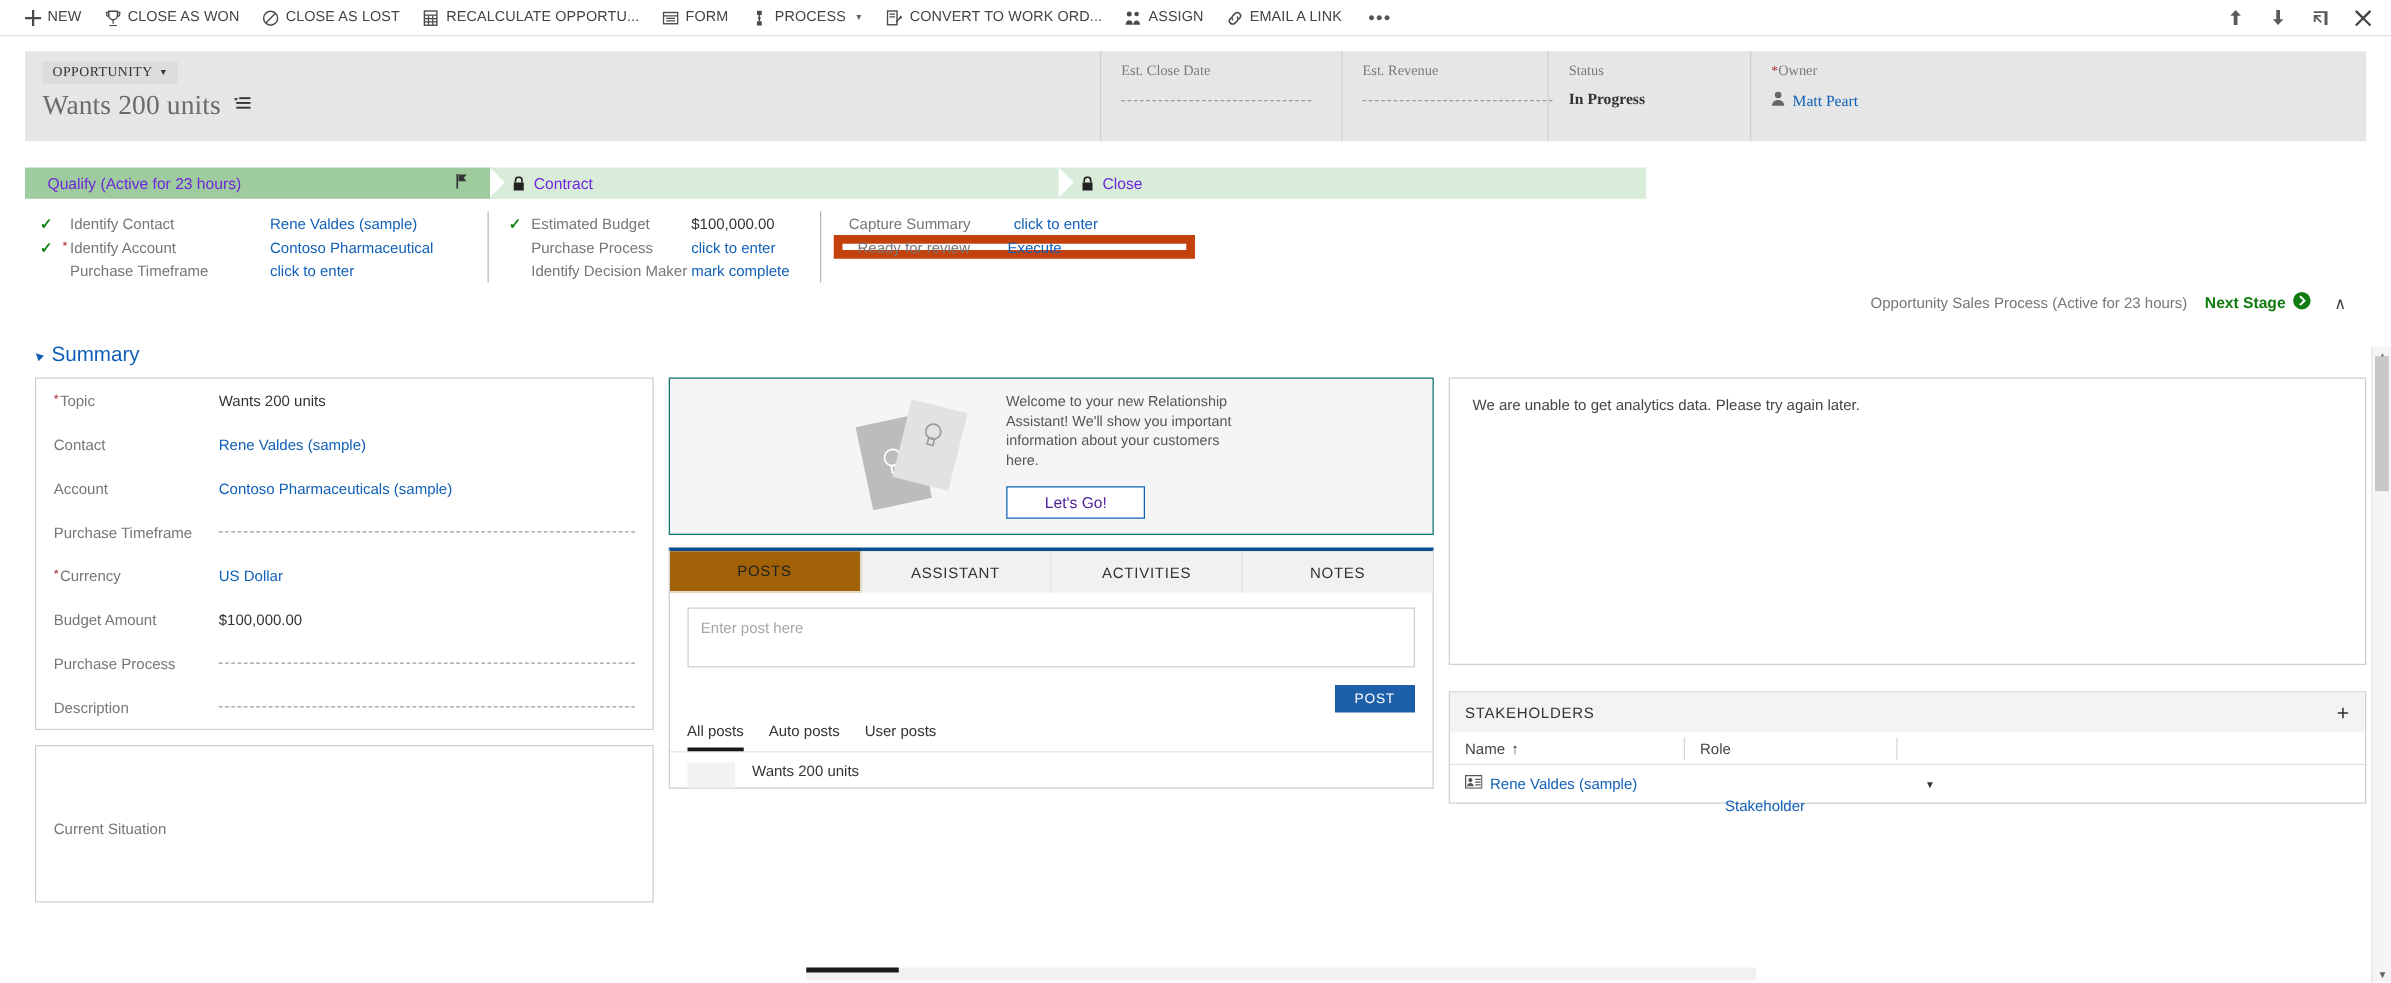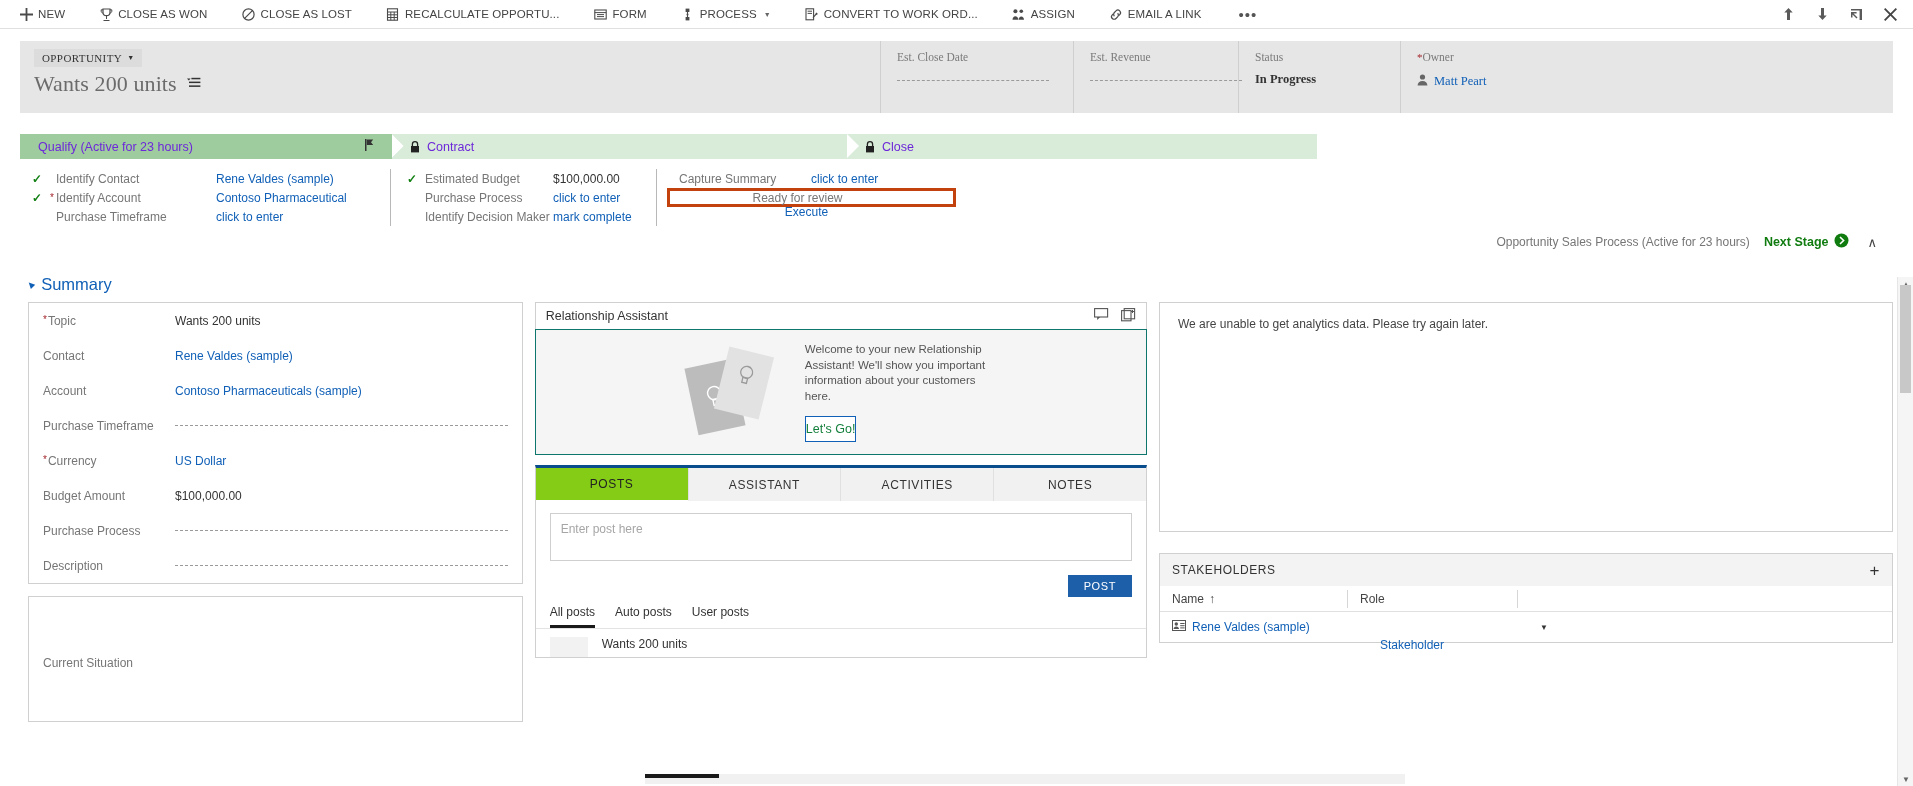--- a/index.html
+++ b/index.html
@@ -12,21 +12,20 @@
   body { position: relative; }
 
   
   .cmdbar {
     height: 29px; width: 100%;
     background: #ffffff;
     border-bottom: 1px solid #e0e0e0;
     display: flex; align-items: center;
     padding: 0 6px 0 10px;
     position: relative;
-    gap: 16px;
   }
   .cmd-item {
     display: flex; align-items: center; gap: 5px;
     height: 29px; padding: 0 9px;
     font-size: 11.5px; color: #444; letter-spacing: .1px;
     white-space: nowrap; cursor: pointer;
   }
   .cmd-ico {
     width: 14px; height: 14px;
     display: inline-flex; align-items: center; justify-content: center;
@@ -109,21 +108,21 @@
 
   .steps-wrap { display: flex; padding: 10px 0 0 12px; }
   .stepcol { display: flex; flex-direction: column; gap: 0; }
   .stepcol.sep { border-left: 1px solid #b8b8b8; padding-left: 16px; margin-left: 6px; }
   .step { display: flex; align-items: center; height: 19px; font-size: 12px; }
   .step .chk { width: 18px; color: #128014; font-size: 12px; font-weight: bold; }
   .step .req { color: #a4262c; font-size: 10px; width: 6px; }
   .step .nm { color: #767676; width: 160px; white-space: nowrap; }
   .step .vl { color: #1160b7; cursor: pointer; white-space: nowrap; }
   .step .vl.dark { color: #333; }
-  .hl-box { border: 3px solid #c2410c; padding: 0 10px 0 0; margin-left: -6px; flex-direction: column; }
+  .hl-box { border: 7px solid #c2410c; padding: 0 10px 0 0; margin-left: -6px; }
 
   .bpf-foot { display: flex; align-items: center; justify-content: flex-end; gap: 14px; padding: 7px 16px 10px 0; }
   .bpf-foot .pname { font-size: 12px; color: #767676; text-align: right; }
   .bpf-foot .nstage { font-size: 12.5px; color: #107c10; font-weight: bold; cursor: pointer; display: flex; align-items: center; gap: 6px; }
   .chev-up { font-size: 13px; color: #444; cursor: pointer; padding-left: 4px; }
 
   
   .content { position: relative; background: #fff; }
   .sect-title {
     display: flex; align-items: center; gap: 7px;
@@ -163,32 +162,32 @@
   }
   .cardB {
     position: absolute; left: 34px; top: 2px; width: 46px; height: 64px;
     background: #e2e2e2; transform: rotate(14deg);
     display: flex; align-items: flex-start; justify-content: center; padding-top: 12px;
   }
   .ra-txt { width: 190px; }
   .ra-txt p { font-size: 11.5px; color: #555; line-height: 15.5px; }
   .lets-go {
     margin-top: 12px; display: inline-block;
-    border: 1px solid #1160b7; color: #15803d; background: #fff;
-    font-size: 12.5px; padding: 5px 0; cursor: pointer;
+    border: 1px solid #1160b7; color: #4c1d95; background: #fff;
+    font-size: 12.5px; padding: 5px 30px; cursor: pointer;
     font-family: "Liberation Sans", sans-serif;
   }
   .sp-wrap { border: 1px solid #d0d0d0; border-top: 3px solid #0a4d8c; margin-top: 10px; background: #fff; }
   .sp-tabs { display: flex; height: 33px; background: #f1f1f1; }
   .sp-tab {
     flex: 1; display: flex; align-items: center; justify-content: center;
     font-size: 12px; color: #333; letter-spacing: .6px;
     border-right: 1px solid #e0e0e0; cursor: pointer;
   }
-  .sp-tab.on { background: #84cc16; border-bottom: 1px solid #fff; color: #222; }
+  .sp-tab.on { background: #a16207; border-bottom: 1px solid #fff; color: #222; }
   .post-area { padding: 12px 14px 6px; }
   .post-box {
     border: 1px solid #cfcfcf; height: 48px; padding: 8px 10px;
     font-size: 12px; color: #a6a6a6; background: #fff; cursor: text;
   }
   .post-btn-row { display: flex; justify-content: flex-end; padding: 8px 14px 4px; }
   .post-btn {
     background: #1e5faa; color: #fff; font-size: 11px; letter-spacing: .6px;
     border: none; padding: 5px 16px; cursor: pointer;
     font-family: "Liberation Sans", sans-serif;
@@ -560,38 +559,20 @@
         <div class="frow">
           <div class="lbl">Current Situation</div>
         </div>
         <div style="padding:0 14px;">
             <div class="dashline"></div>
           </div>
       </div>
     </div>
 
     <div class="colM">
-      <div class="ra-head">
-        <span>Relationship Assistant</span>
-        <span class="sp">
-          <span>
-            <svg width="15" height="13" viewBox="0 0 15 13">
-                <rect x="0.6" y="0.6" width="13" height="8.4" fill="none" stroke="#555" stroke-width="1.1"></rect>
-                <path d="M3.2 9v3l3-3z" fill="#555"></path>
-              </svg>
-          </span>
-          <span>
-            <svg width="15" height="14" viewBox="0 0 15 14">
-                <rect x="0.6" y="2.6" width="9.4" height="10.2" fill="none" stroke="#555" stroke-width="1.1"></rect>
-                <rect x="3.2" y="0.6" width="10.4" height="10.2" fill="none" stroke="#555" stroke-width="1.1"></rect>
-                <path d="M10 3h3v1h-3zM11 2h1v3h-1z" fill="#555"></path>
-              </svg>
-          </span>
-        </span>
-      </div>
       <div class="ra-body">
         <div class="ra-cards">
           <div class="cardA">
             <svg width="20" height="28" viewBox="0 0 20 28">
                 <circle cx="10" cy="10" r="6.6" fill="none" stroke="#fff" stroke-width="1.4"></circle>
                 <rect x="7.4" y="16" width="5.2" height="6" fill="none" stroke="#fff" stroke-width="1.4"></rect>
               </svg>
           </div>
           <div class="cardB">
             <svg width="18" height="26" viewBox="0 0 18 26">

